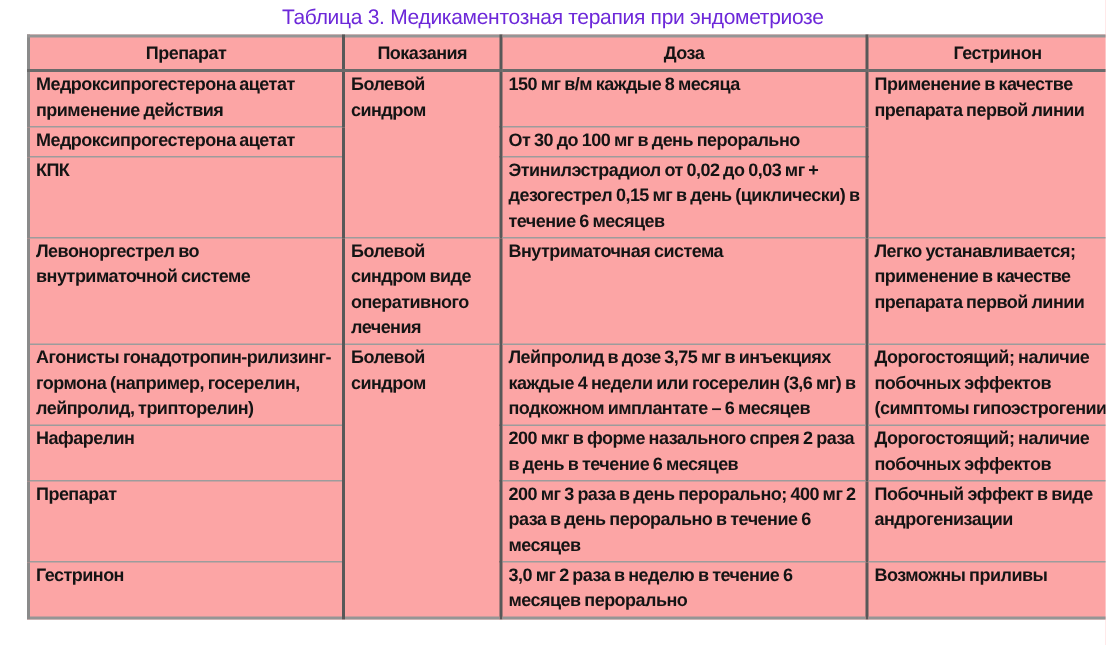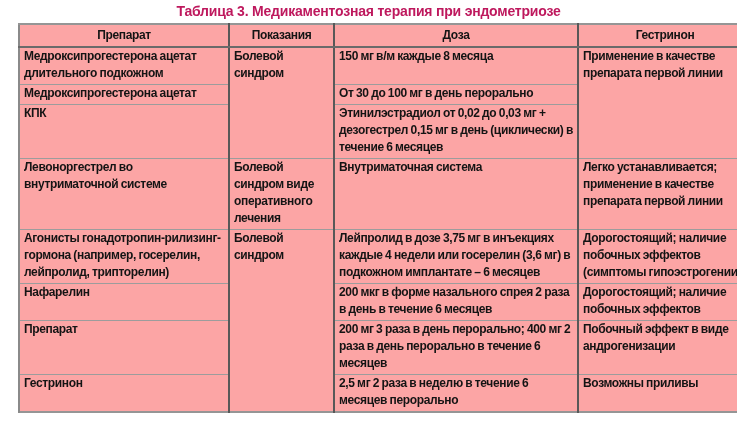--- a/index.html
+++ b/index.html
@@ -6,24 +6,24 @@
     margin: 0;
     padding: 0;
     width: 737px;
     height: 430px;
     overflow: hidden;
     background: #ffffff;
     font-family: "Liberation Sans", sans-serif;
   }
   .page-title {
     text-align: center;
-    font-weight: bold;
+    font-weight: normal;
     font-size: 14px;
     letter-spacing: -0.2px;
-    color: #be185d;
+    color: #6d28d9;
     padding-top: 3px;
     padding-bottom: 4px;
   }
   table.med-table {
     border-collapse: collapse;
     table-layout: fixed;
     width: 733px;
     margin-left: 18px;
     background: #fca5a5;
     border: 2px solid #959595;
@@ -69,21 +69,21 @@
   <thead>
     <tr>
       <th>Препарат</th>
       <th>Показания</th>
       <th>Доза</th>
       <th>Гестринон</th>
     </tr>
   </thead>
   <tbody>
       <tr>
-        <td>Медроксипрогестерона ацетат длительного подкожном</td>
+        <td>Медроксипрогестерона ацетат применение действия</td>
         <td rowspan="3">Болевой синдром</td>
         <td>150 мг в/м каждые 8 месяца</td>
         <td rowspan="3">Применение в качестве препарата первой линии</td>
       </tr>
       <tr>
         <td>Медроксипрогестерона ацетат</td>
         <td>От 30 до 100 мг в день перорально</td>
       </tr>
       <tr>
         <td>КПК</td>
@@ -106,17 +106,17 @@
         <td>200 мкг в форме назального спрея 2 раза в день в течение 6 месяцев</td>
         <td>Дорогостоящий; наличие побочных эффектов</td>
       </tr>
       <tr>
         <td>Препарат</td>
         <td>200 мг 3 раза в день перорально; 400 мг 2 раза в день перорально в течение 6 месяцев</td>
         <td>Побочный эффект в виде андрогенизации</td>
       </tr>
       <tr>
         <td>Гестринон</td>
-        <td>2,5 мг 2 раза в неделю в течение 6 месяцев перорально</td>
+        <td>3,0 мг 2 раза в неделю в течение 6 месяцев перорально</td>
         <td>Возможны приливы</td>
       </tr>
     </tbody>
 </table>
 
 </body></html>

